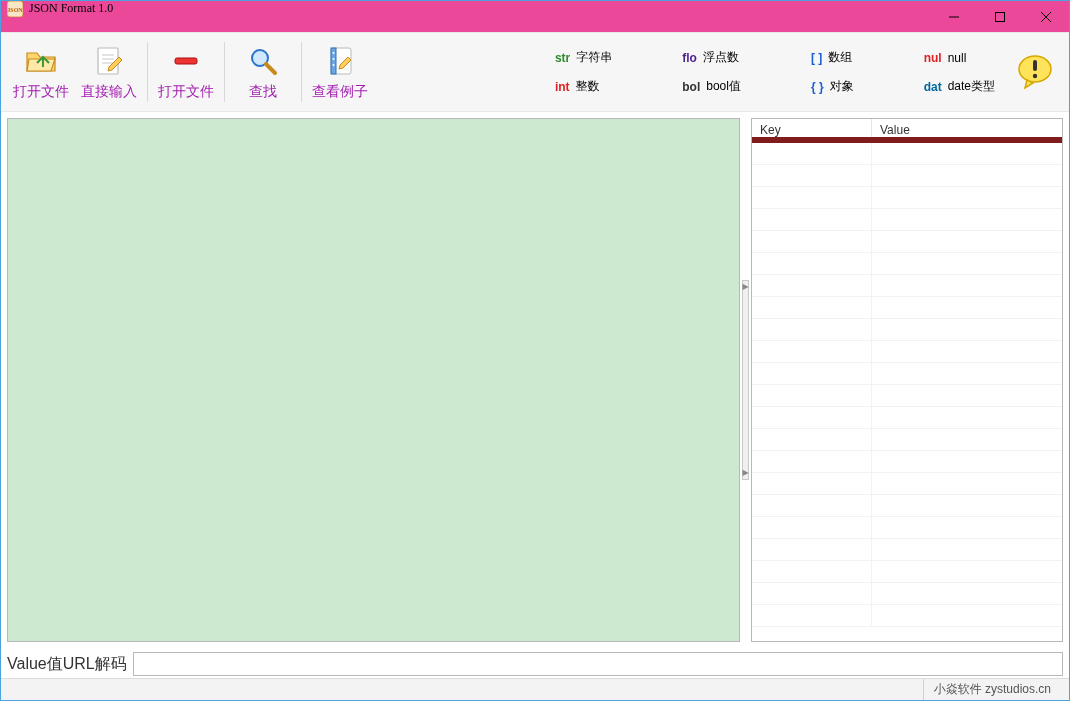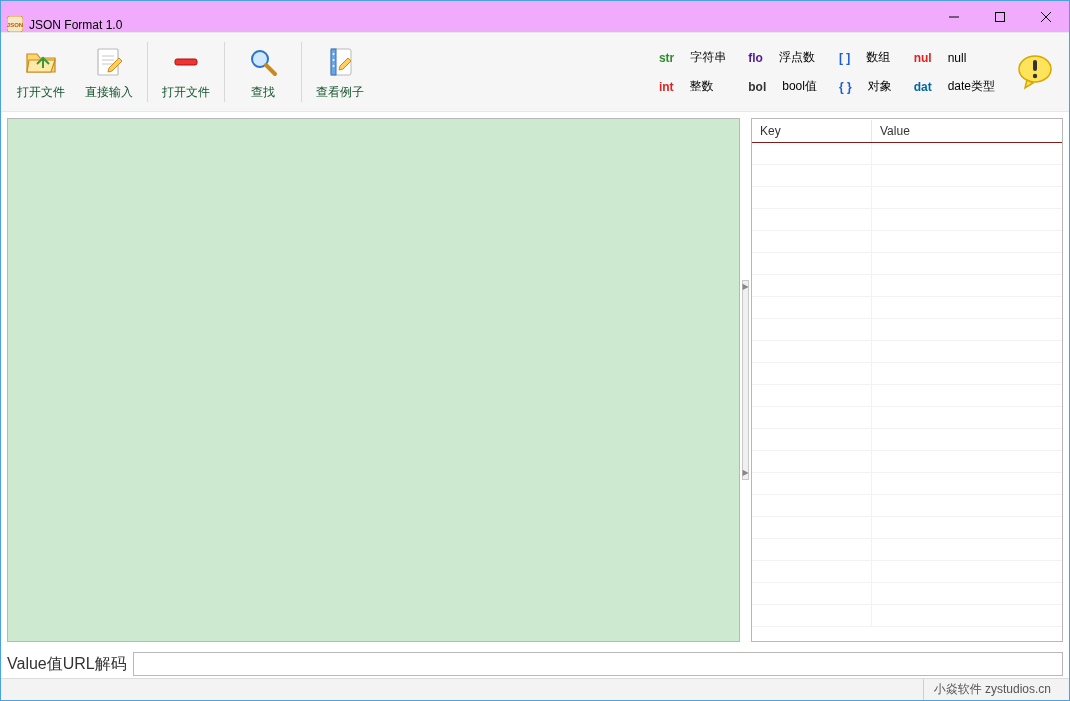--- a/index.html
+++ b/index.html
@@ -1,55 +1,55 @@
 <!DOCTYPE html>
 <html><head>
 <meta charset="utf-8">
 <style>
 * { box-sizing: border-box; margin: 0; padding: 0; }
 body { font-family: "Microsoft YaHei", "Segoe UI", Tahoma, sans-serif; font-size: 12px; background: #fff; overflow: hidden; }
 .window { width: 1070px; height: 701px; border: 1px solid #4aa3df; display: flex; flex-direction: column; background: #fff; }
 
 
-.titlebar { height: 31px; display: flex; align-items: flex-end; padding-left: 6px; background: #f0abfc; }
+.titlebar { height: 31px; display: flex; align-items: flex-start; padding-left: 6px; background: #ec4899; font-family: Liberation Serif, serif; }
 .titlebar .app-icon { width: 16px; height: 16px; margin-right: 6px; }
 .titlebar .title-text { flex: 0 0 auto; font-size: 12px; color: #000; }
 .titlebar .spacer { flex: 1; }
 .titlebar .win-btn { width: 46px; height: 31px; display: flex; align-items: center; justify-content: center; cursor: default; }
 
 
 .toolbar { height: 80px; border-top: 1px solid #e8e8e8; border-bottom: 1px solid #e8e8e8; background: #f6f6f6; display: flex; align-items: center; padding: 0 6px; }
 .tool-group { display: flex; }
 .tool-btn { width: 68px; height: 72px; display: flex; flex-direction: column; align-items: center; justify-content: center; gap: 4px; cursor: default; }
 .tool-btn .t-ico { width: 36px; height: 36px; display: flex; align-items: center; justify-content: center; }
-.tool-btn .t-lbl { font-size: 12px; color: #14532d; white-space: nowrap; }
+.tool-btn .t-lbl { font-size: 14px; color: #a21caf; white-space: nowrap; }
 .sep { width: 1px; height: 60px; background: #d8d8d8; margin: 0 4px; }
 
 .legend { margin-left: auto; display: grid; grid-template-columns: repeat(4, auto); grid-template-rows: repeat(2, auto); column-gap: 22px; row-gap: 12px; align-items: center; padding-right: 10px; }
-.legend-item { display: flex; align-items: center; gap: 16px; font-size: 12px; }
+.legend-item { display: flex; align-items: center; gap: 6px; font-size: 12px; margin-left: 48px; }
 .legend-item .tag { font-weight: bold; }
 .tag-str { color: #2e8b2e; }
 .tag-int { color: #d22; }
 .tag-flo { color: #4c1d95; }
 .tag-bol { color: #333; }
 .tag-arr { color: #1a5fd0; font-weight: bold; }
 .tag-obj { color: #1a5fd0; font-weight: bold; }
 .tag-nul { color: #d22; font-weight: bold; }
 .tag-dat { color: #0369a1; font-weight: bold; }
 
 .alert-icon { margin-left: 10px; margin-right: 8px; }
 
 
 .main { flex: 1; display: flex; padding: 6px; gap: 0; min-height: 0; }
 .tree-panel { flex: 1; background: #cde9cf; border: 1px solid #b8b8b8; }
 .splitter { width: 11px; display: flex; align-items: center; justify-content: center; cursor: col-resize; position: relative; }
 .splitter .handle { width: 7px; height: 200px; background: #f0f0f0; border: 1px solid #c8c8c8; display: flex; flex-direction: column; justify-content: space-between; align-items: center; padding: 2px 0; }
 .splitter .arrow { font-size: 8px; color: #888; line-height: 1; }
 .kv-panel { width: 312px; border: 1px solid #b8b8b8; background: #fff; display: flex; flex-direction: column; }
-.kv-head { display: flex; height: 24px; border-bottom: 1px solid #7f1d1d; align-items: center; }
+.kv-head { display: flex; height: 24px; border-bottom: 6px solid #7f1d1d; }
 .kv-head .col { padding: 4px 8px; font-size: 12px; color: #333; border-right: 1px solid #e6e6e6; }
 .kv-head .col.key { width: 120px; }
 .kv-head .col.val { flex: 1; border-right: none; }
 .kv-rows { flex: 1; overflow: auto; }
 .kv-row { display: flex; height: 22px; border-bottom: 1px solid #f2f2f2; }
 .kv-row .cell { padding: 3px 8px; font-size: 12px; }
 .kv-row .cell.key { width: 120px; border-right: 1px solid #f2f2f2; }
 .kv-row .cell.val { flex: 1; }
 
 

